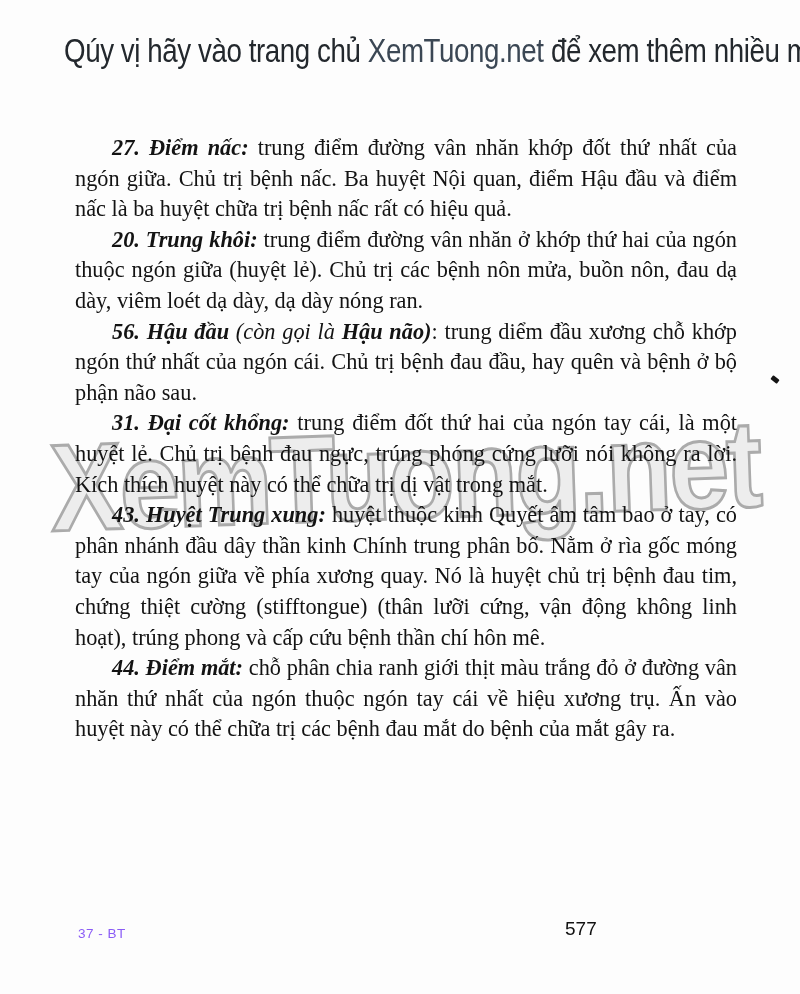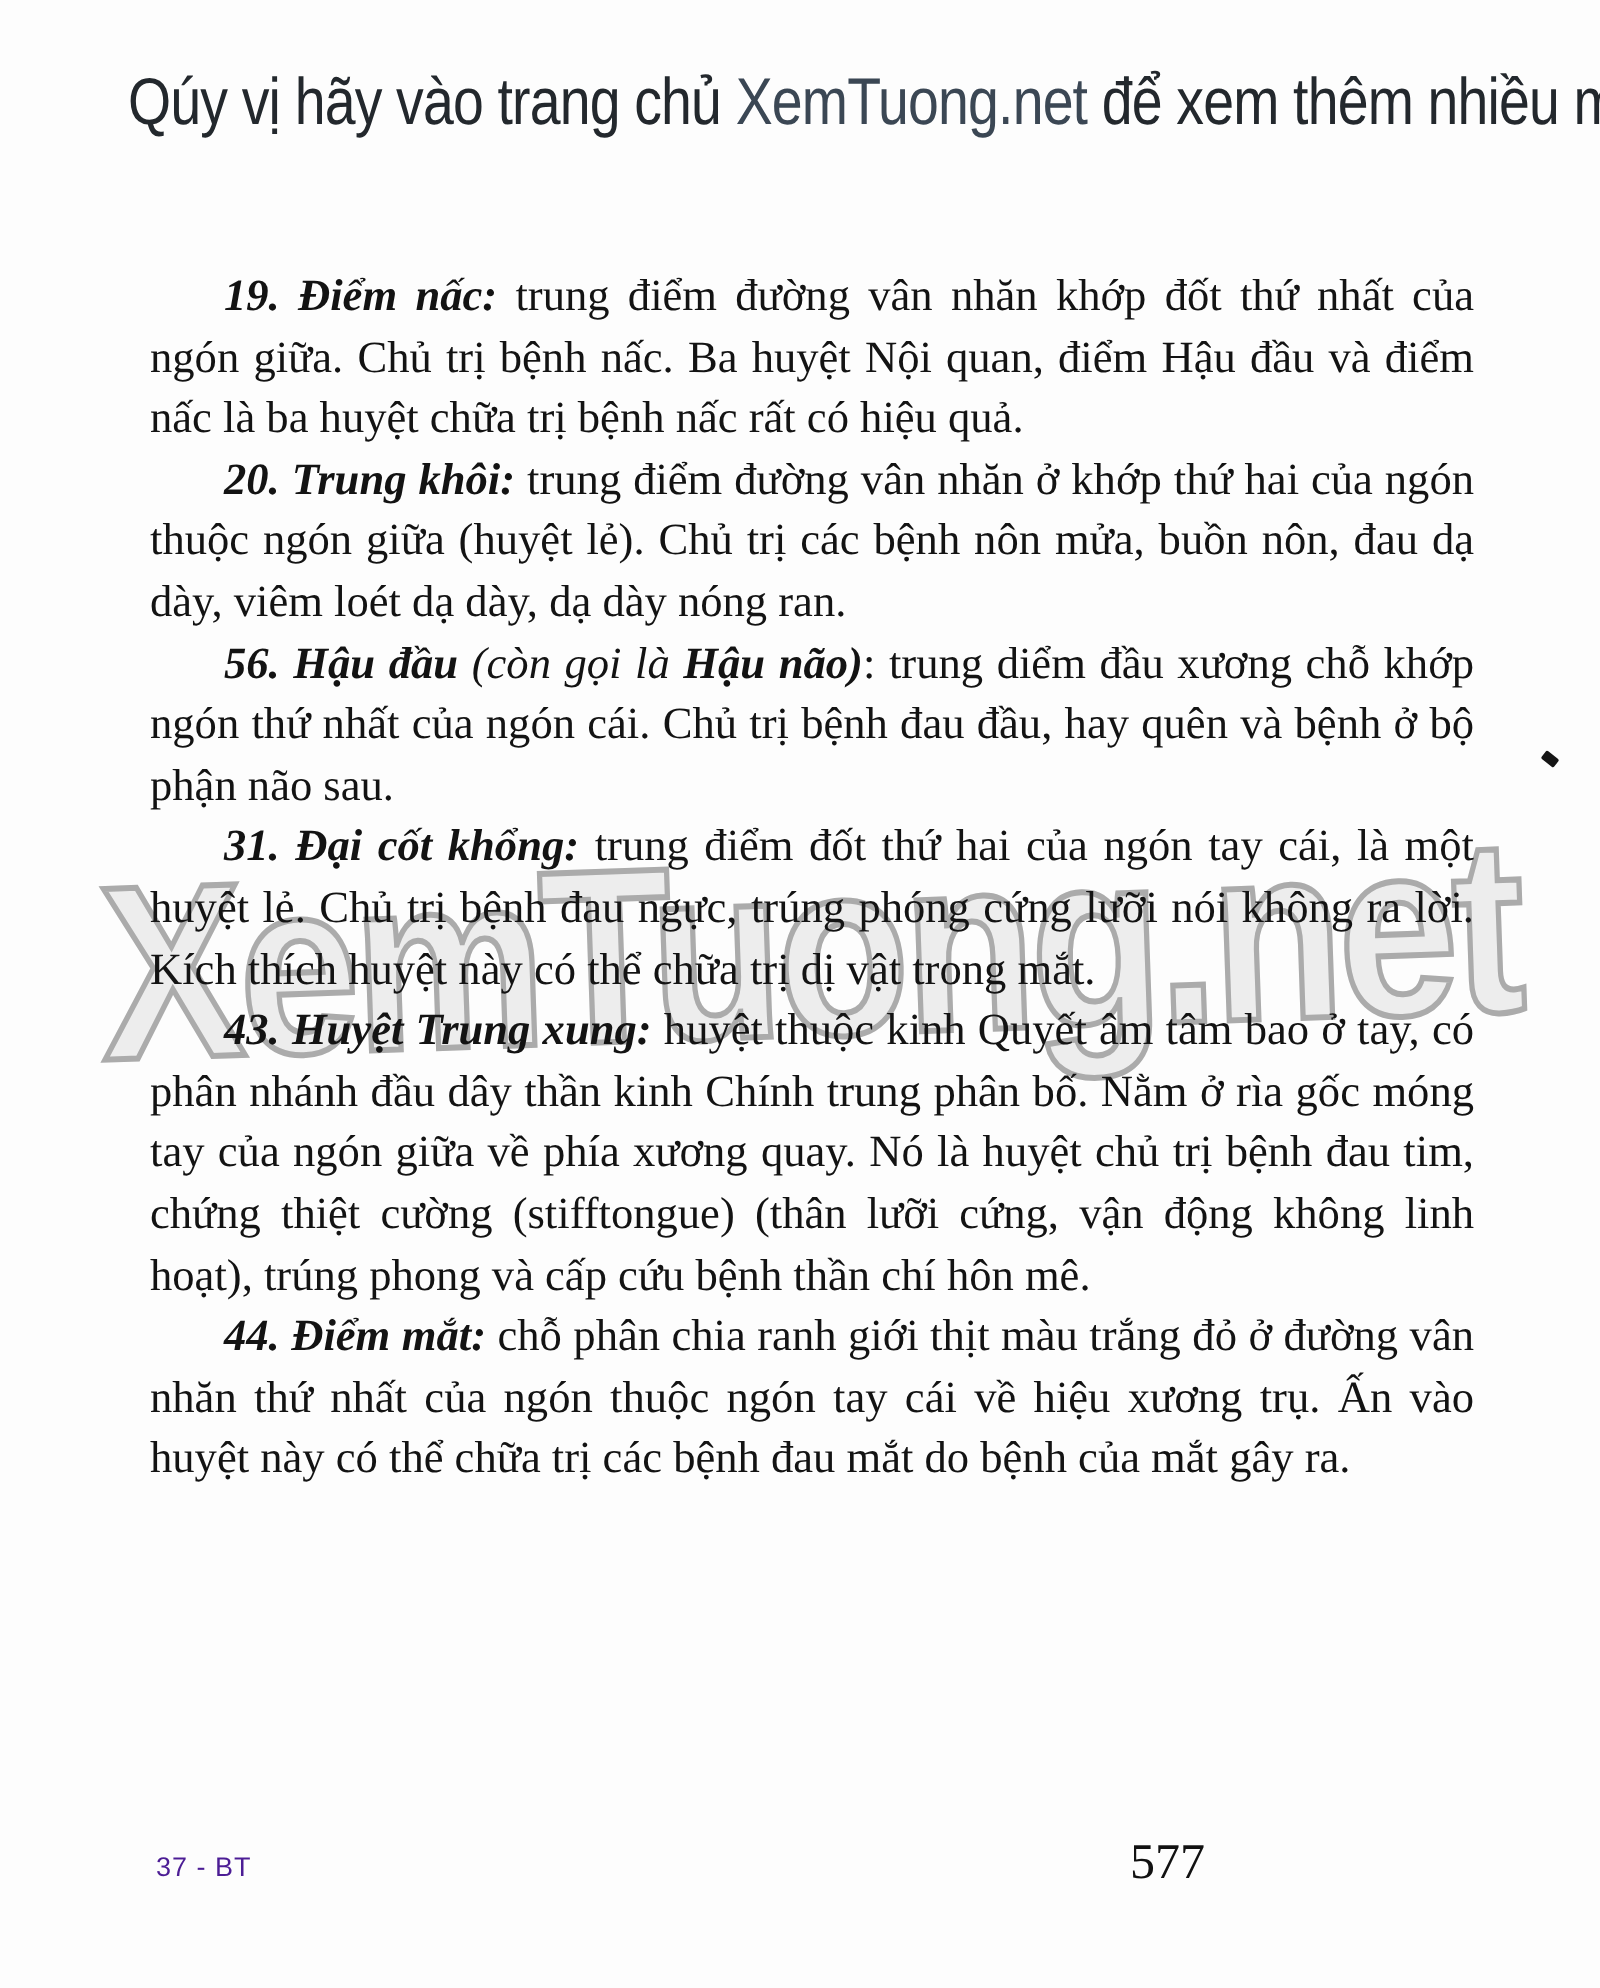--- a/index.html
+++ b/index.html
@@ -80,48 +80,48 @@
     transform: rotate(38deg);
     z-index: 1;
   }
   .footer-left {
     position: absolute;
     left: 78px;
     top: 926px;
     font-family: "Liberation Sans", sans-serif;
     font-size: 13.5px;
     letter-spacing: 0.5px;
-    color: #4c1d95;
+    color: #8b5cf6;
     z-index: 1;
   }
   .page-number {
     position: absolute;
     left: 565px;
     top: 918px;
-    font-family: Liberation Serif, serif;
-    font-size: 25px;
+    font-family: Liberation Sans, sans-serif;
+    font-size: 19px;
     color: #111;
     z-index: 1;
   }
 </style>
 </head>
 <body>
 
 <div class="page">
 
   <div class="header-line">
     <span>Qúy vị hãy vào trang chủ </span><span class="brand">XemTuong.net</span><span> để xem thêm nhiều mục hay khác</span>
   </div>
 
   <div class="watermark">XemTuong.net</div>
 
   <div class="speck"></div>
 
   <div class="content">
-      <p class="para"><span class="seg-bi">19. Điểm nấc:</span><span class="seg-r"> trung điểm đường vân nhăn khớp đốt thứ nhất của ngón giữa. Chủ trị bệnh nấc. Ba huyệt Nội quan, điểm Hậu đầu và điểm nấc là ba huyệt chữa trị bệnh nấc rất có hiệu quả.</span></p>
+      <p class="para"><span class="seg-bi">27. Điểm nấc:</span><span class="seg-r"> trung điểm đường vân nhăn khớp đốt thứ nhất của ngón giữa. Chủ trị bệnh nấc. Ba huyệt Nội quan, điểm Hậu đầu và điểm nấc là ba huyệt chữa trị bệnh nấc rất có hiệu quả.</span></p>
       <p class="para"><span class="seg-bi">20. Trung khôi:</span><span class="seg-r"> trung điểm đường vân nhăn ở khớp thứ hai của ngón thuộc ngón giữa (huyệt lẻ). Chủ trị các bệnh nôn mửa, buồn nôn, đau dạ dày, viêm loét dạ dày, dạ dày nóng ran.</span></p>
       <p class="para"><span class="seg-bi">56. Hậu đầu </span><span class="seg-i">(còn gọi là </span><span class="seg-bi">Hậu não)</span><span class="seg-r">: trung diểm đầu xương chỗ khớp ngón thứ nhất của ngón cái. Chủ trị bệnh đau đầu, hay quên và bệnh ở bộ phận não sau.</span></p>
       <p class="para"><span class="seg-bi">31. Đại cốt khổng:</span><span class="seg-r"> trung điểm đốt thứ hai của ngón tay cái, là một huyệt lẻ. Chủ trị bệnh đau ngực, trúng phóng cứng lưỡi nói không ra lời. Kích thích huyệt này có thể chữa trị dị vật trong mắt.</span></p>
       <p class="para"><span class="seg-bi">43. Huyệt Trung xung:</span><span class="seg-r"> huyệt thuộc kinh Quyết âm tâm bao ở tay, có phân nhánh đầu dây thần kinh Chính trung phân bố. Nằm ở rìa gốc móng tay của ngón giữa về phía xương quay. Nó là huyệt chủ trị bệnh đau tim, chứng thiệt cường (stifftongue) (thân lưỡi cứng, vận động không linh hoạt), trúng phong và cấp cứu bệnh thần chí hôn mê.</span></p>
       <p class="para"><span class="seg-bi">44. Điểm mắt:</span><span class="seg-r"> chỗ phân chia ranh giới thịt màu trắng đỏ ở đường vân nhăn thứ nhất của ngón thuộc ngón tay cái về hiệu xương trụ. Ấn vào huyệt này có thể chữa trị các bệnh đau mắt do bệnh của mắt gây ra.</span></p>
     </div>
 
   <div class="footer-left">37 - BT</div>
 
   <div class="page-number">577</div>

